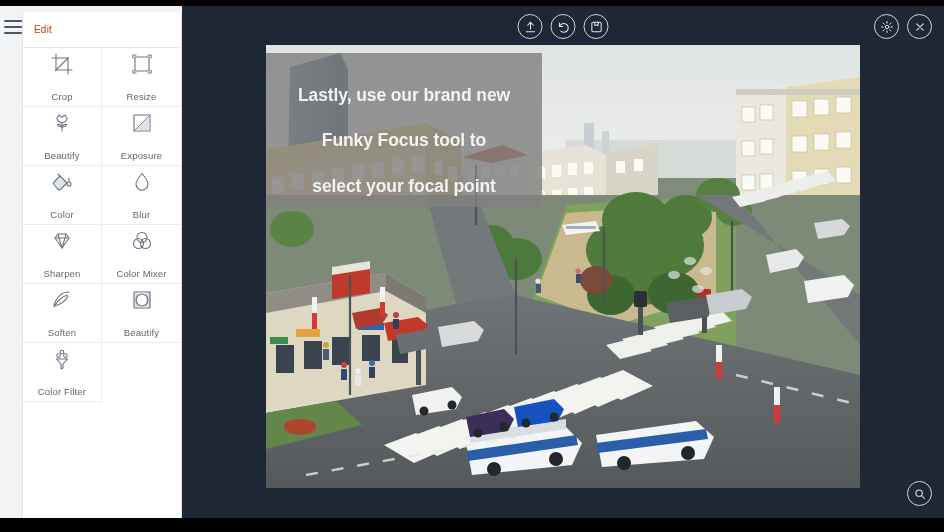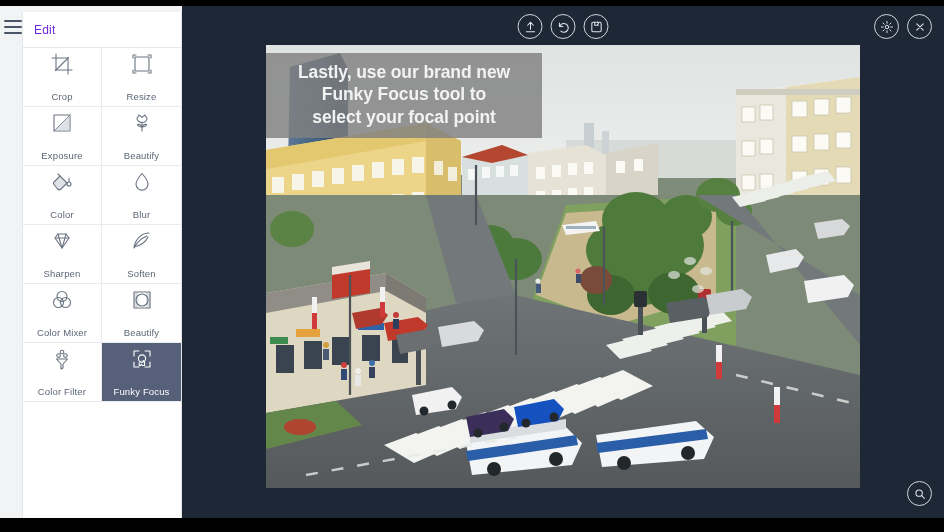--- a/index.html
+++ b/index.html
@@ -42,22 +42,22 @@
     background:#fff;
     border:1px solid #e3e5e9;
     border-top:none; border-bottom:none;
     overflow:hidden;
   }
   #panel-header {
     height:36px;
     display:flex; align-items:center;
     padding-left:11px;
     border-bottom:1px solid #e6e8ec;
-    font-size:12px;
-    color:#6d28d9;
+    font-size:10px;
+    color:#c2410c;
     letter-spacing:.2px;
   }
   #tool-grid {
     display:grid;
     grid-template-columns:1fr 1fr;
   }
   .tool {
     height:59px;
     border-right:1px solid #e9ebef;
     border-bottom:1px solid #e9ebef;
@@ -123,21 +123,21 @@
     width:276px;
     background:rgba(128,128,128,.82);
     padding:8px 10px 10px;
     text-align:center;
     color:#f2f2f2;
     font-weight:bold;
     font-size:17.5px;
     line-height:1.28;
     letter-spacing:-.1px;
   }
-  #caption .cl { display:block; white-space:nowrap; }
+  #caption .cl { display:block; white-space:nowrap;margin-top:23px; }
 </style>
 </head>
 <body>
 
 <div id="app">
 
   <div class="letterbox-top"></div>
 
   <div id="sidebar-wrap">
 
@@ -165,41 +165,41 @@
               <svg viewBox="0 0 24 24" fill="none" stroke="#6b7482" stroke-width="1.1" stroke-linecap="round" stroke-linejoin="round">
                 <rect x="5" y="5" width="14" height="14"></rect>
                 <path d="M3 3h3M3 3v3M21 3h-3M21 3v3M3 21h3M3 21v-3M21 21h-3M21 21v-3"></path>
               </svg>
             </span>
             <span class="lbl">Resize</span>
           </div>
           <div class="tool">
             <span class="ic">
               <svg viewBox="0 0 24 24" fill="none" stroke="#6b7482" stroke-width="1.1" stroke-linecap="round" stroke-linejoin="round">
-                <rect x="4" y="4" width="16" height="16"></rect>
-                <path d="M20 4L4 20" stroke-width="1"></path>
-                <path d="M20 4v16h-16z" fill="#c3c8d0" stroke="none" opacity=".55"></path>
-              </svg>
-            </span>
-            <span class="lbl">Exposure</span>
-          </div>
-          <div class="tool">
-            <span class="ic">
-              <svg viewBox="0 0 24 24" fill="none" stroke="#6b7482" stroke-width="1.1" stroke-linecap="round" stroke-linejoin="round">
                 <path d="M12 11.5c-3 0-5-2-5-4.2L9 4l3 2.4L15 4l2 3.3c0 2.2-2 4.2-5 4.2z"></path>
                 <path d="M12 11.5V20"></path>
                 <path d="M12 16c-2.2 0-4-1-4.6-2.4 2 -.6 3.8.4 4.6 2.4z"></path>
                 <path d="M12 16c2.2 0 4-1 4.6-2.4-2-.6-3.8.4-4.6 2.4z"></path>
               </svg>
             </span>
             <span class="lbl">Beautify</span>
           </div>
           <div class="tool">
             <span class="ic">
               <svg viewBox="0 0 24 24" fill="none" stroke="#6b7482" stroke-width="1.1" stroke-linecap="round" stroke-linejoin="round">
+                <rect x="4" y="4" width="16" height="16"></rect>
+                <path d="M20 4L4 20" stroke-width="1"></path>
+                <path d="M20 4v16h-16z" fill="#c3c8d0" stroke="none" opacity=".55"></path>
+              </svg>
+            </span>
+            <span class="lbl">Exposure</span>
+          </div>
+          <div class="tool">
+            <span class="ic">
+              <svg viewBox="0 0 24 24" fill="none" stroke="#6b7482" stroke-width="1.1" stroke-linecap="round" stroke-linejoin="round">
                 <path d="M4 12l6-6 7 7-6 6a2.5 2.5 0 0 1-3.5 0L4 14.5A1.8 1.8 0 0 1 4 12z" fill="#c9ced6" fill-opacity=".6"></path>
                 <path d="M10 6L8 4"></path>
                 <circle cx="19" cy="14" r="2"></circle>
                 <path d="M19 12V8"></path>
               </svg>
             </span>
             <span class="lbl">Color</span>
           </div>
           <div class="tool">
             <span class="ic">
@@ -215,35 +215,35 @@
                 <path d="M5 9l3-4h8l3 4-7 10z"></path>
                 <path d="M5 9h14"></path>
                 <path d="M8 5l1 4 3 10 3-10 1-4"></path>
               </svg>
             </span>
             <span class="lbl">Sharpen</span>
           </div>
           <div class="tool">
             <span class="ic">
               <svg viewBox="0 0 24 24" fill="none" stroke="#6b7482" stroke-width="1.1" stroke-linecap="round" stroke-linejoin="round">
-                <path d="M19 4c-7 0-13 5-15 14 6-1 12-5 14-10"></path>
-                <path d="M4 19c3-6 8-10 13-12"></path>
-              </svg>
-            </span>
-            <span class="lbl">Soften</span>
-          </div>
-          <div class="tool">
-            <span class="ic">
-              <svg viewBox="0 0 24 24" fill="none" stroke="#6b7482" stroke-width="1.1" stroke-linecap="round" stroke-linejoin="round">
                 <circle cx="12" cy="8.5" r="5"></circle>
                 <circle cx="8.5" cy="14.5" r="5"></circle>
                 <circle cx="15.5" cy="14.5" r="5"></circle>
               </svg>
             </span>
             <span class="lbl">Color Mixer</span>
+          </div>
+          <div class="tool">
+            <span class="ic">
+              <svg viewBox="0 0 24 24" fill="none" stroke="#6b7482" stroke-width="1.1" stroke-linecap="round" stroke-linejoin="round">
+                <path d="M19 4c-7 0-13 5-15 14 6-1 12-5 14-10"></path>
+                <path d="M4 19c3-6 8-10 13-12"></path>
+              </svg>
+            </span>
+            <span class="lbl">Soften</span>
           </div>
           <div class="tool">
             <span class="ic">
               <svg viewBox="0 0 24 24" fill="none" stroke="#6b7482" stroke-width="1.1" stroke-linecap="round" stroke-linejoin="round">
                 <rect x="4" y="4" width="16" height="16"></rect>
                 <circle cx="12" cy="12" r="6"></circle>
                 <path d="M5 5v14M7 4.5v15M17 4.5v15M19 5v14" stroke-width=".8" opacity=".6"></path>
               </svg>
             </span>
             <span class="lbl">Beautify</span>
@@ -251,30 +251,20 @@
           <div class="tool">
             <span class="ic">
               <svg viewBox="0 0 24 24" fill="none" stroke="#6b7482" stroke-width="1.1" stroke-linecap="round" stroke-linejoin="round">
                 <circle cx="12" cy="5" r="1.8"></circle>
                 <circle cx="8.6" cy="8.6" r="1.8"></circle>
                 <circle cx="15.4" cy="8.6" r="1.8"></circle>
                 <path d="M6.5 12h11l-4.5 5v4l-2 1v-5z"></path>
               </svg>
             </span>
             <span class="lbl">Color Filter</span>
-          </div>
-          <div class="tool active">
-            <span class="ic">
-              <svg viewBox="0 0 24 24" fill="none" stroke="#6b7482" stroke-width="1.1" stroke-linecap="round" stroke-linejoin="round">
-                <path d="M4 9V4h5M20 9V4h-5M4 15v5h5M20 15v5h-5"></path>
-                <circle cx="12" cy="11.5" r="3.6"></circle>
-                <path d="M13 13.5c1.2.6 1.6 1.5 1.6 2.6v2.4h-2.2l-1-1.4-.8 1.4h-1.4v-3"></path>
-              </svg>
-            </span>
-            <span class="lbl">Funky Focus</span>
           </div>
         </div>
     </div>
   </div>
 
   <div id="canvas">
 
     <div id="toolbar-center">
       <div class="round-btn">
         <svg viewBox="0 0 24 24" fill="none" stroke="#dfe4ea" stroke-width="1.8" stroke-linecap="round" stroke-linejoin="round">

